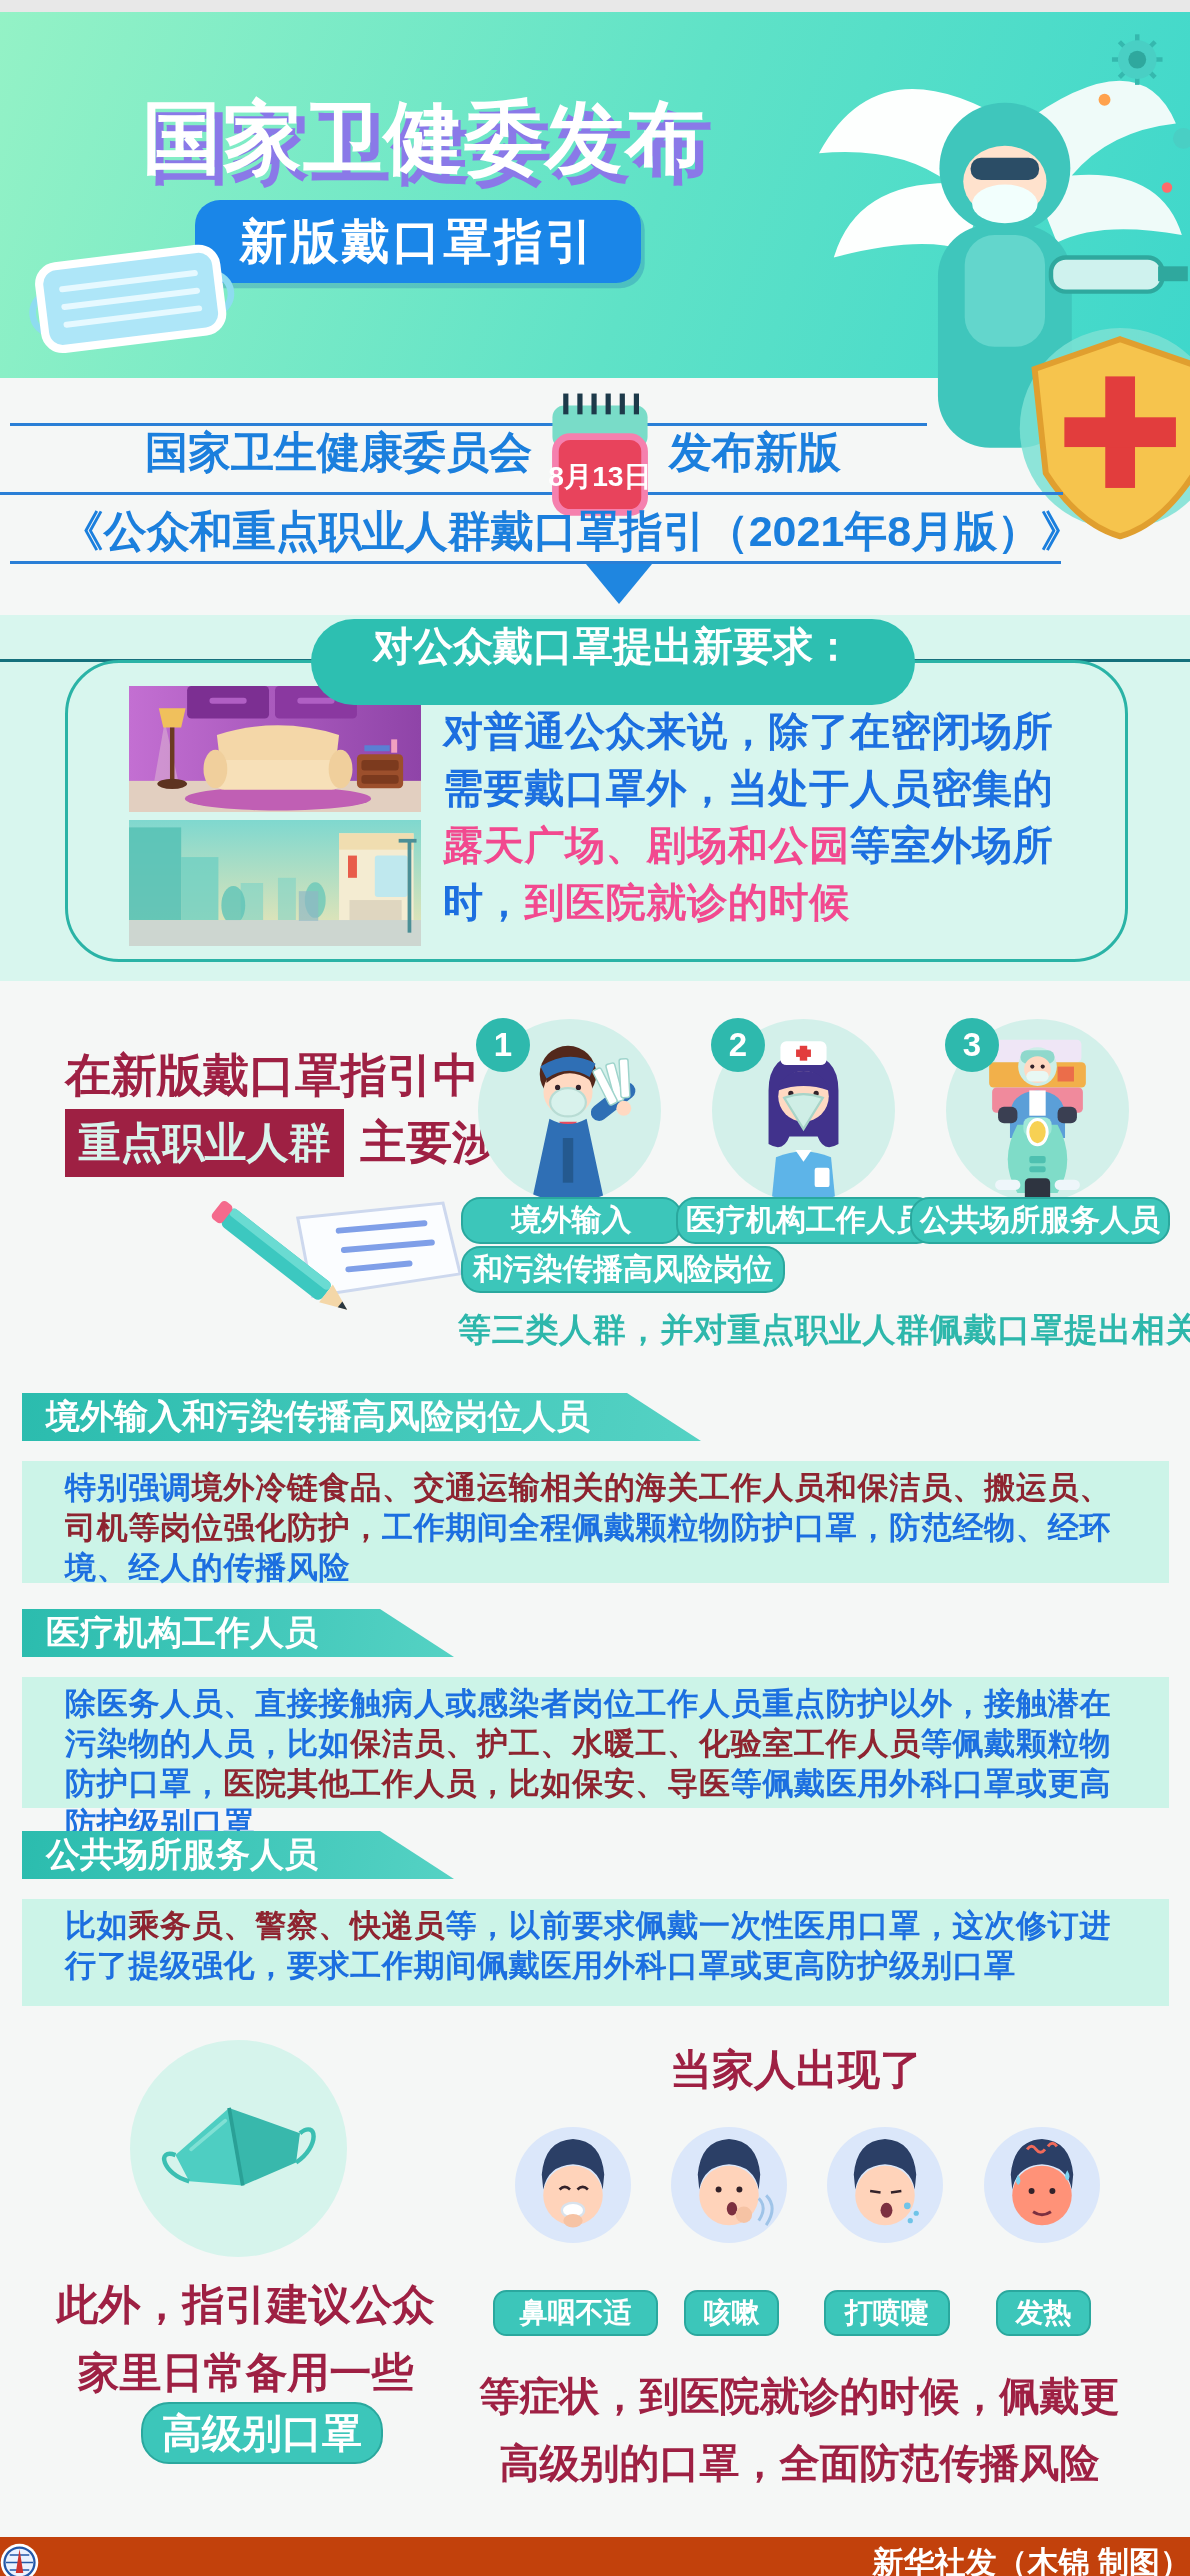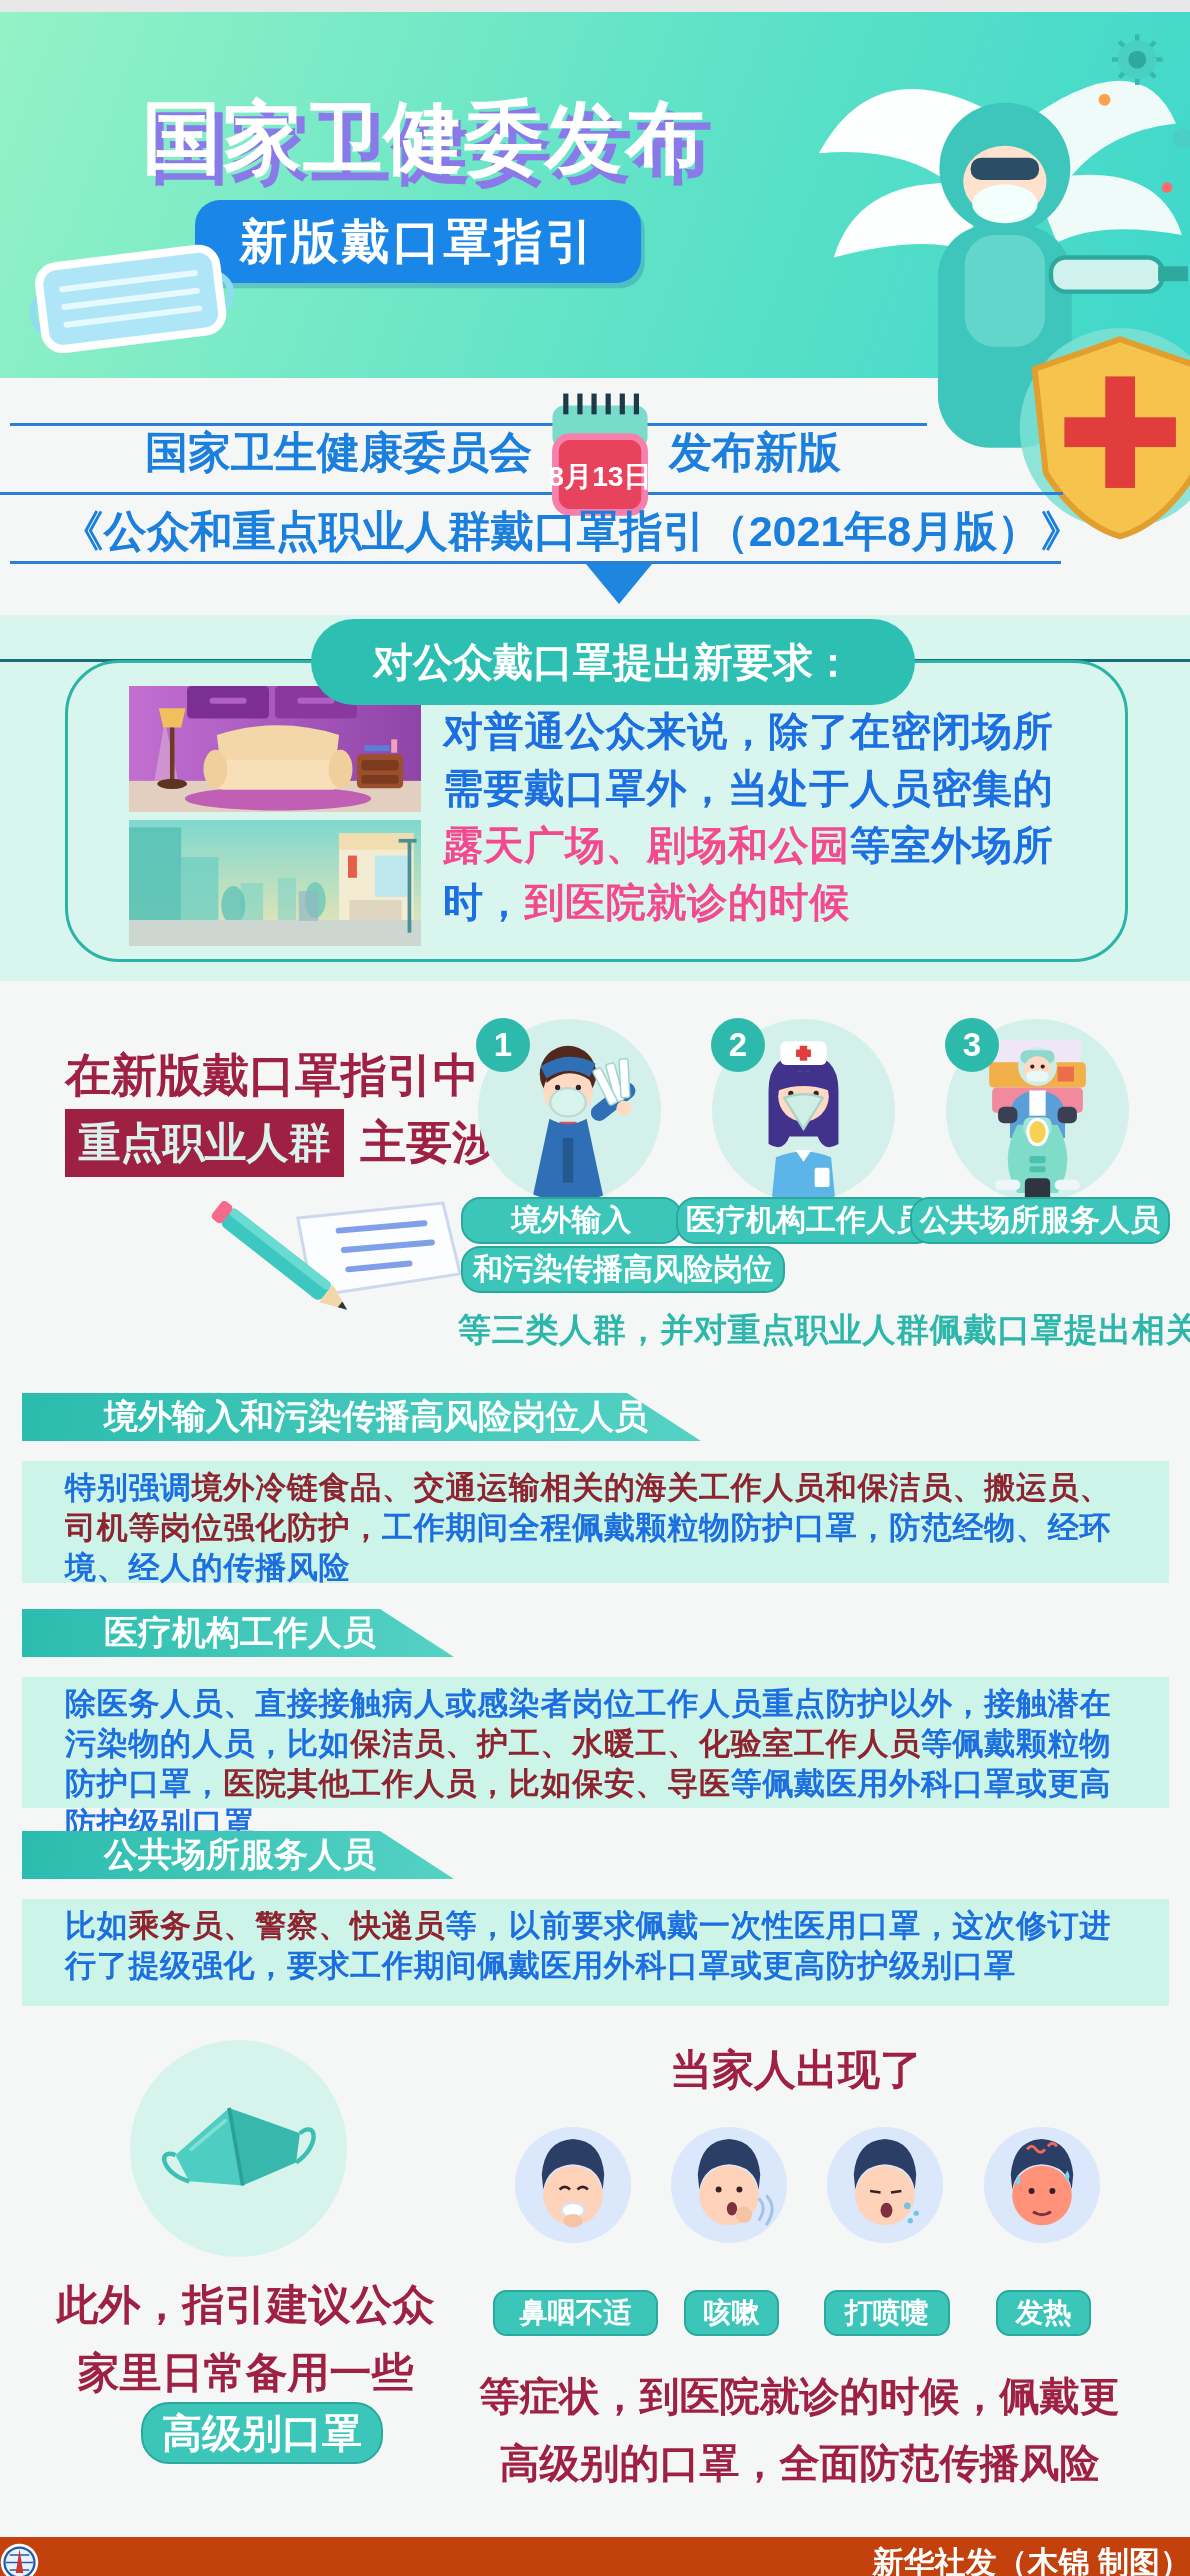--- a/index.html
+++ b/index.html
@@ -18,39 +18,39 @@
   .rule{height:3px;background:#2a7fd6;}
   .announce-row{left:145px;top:376px;height:130px;display:flex;align-items:center;gap:13.4px;color:#1b7fdd;font-size:43px;z-index:3;}
   .announce-line2{left:0;top:491px;width:1064px;text-align:center;color:#1b7fdd;font-size:43px;z-index:3;padding-left:40px;}
   .down-triangle{left:586px;top:552px;width:0;height:0;border-left:33px solid transparent;
                  border-right:33px solid transparent;border-top:40px solid #1f86e0;}
   
   .mint-panel{left:0;top:603px;width:1191px;height:366px;background:#d8f6ee;}
   .mint-line{left:0;top:647px;width:1191px;height:3px;background:#15707c;}
   .mint-border{left:65px;top:648px;width:1057px;height:296px;border:3px solid #2ab3a6;border-radius:54px;}
   .mint-header{left:311px;top:607px;width:604px;height:86px;background:#2dbfb1;border-radius:43px;
-               display:flex;align-items:center;justify-content:center;color:#fff;font-size:40px;z-index:4;}
+               display:flex;justify-content:center;color:#fff;font-size:40px;z-index:4;}
   .pub-text{left:443px;top:691px;width:670px;font-size:40px;line-height:57px;letter-spacing:0.7px;}
   .t-blue{color:#1c6fe0;}
   .t-pink{color:#f2498f;}
   .t-red{color:#8e2430;}
   
   .intro1{left:65px;top:1033px;font-size:46px;color:#9e2043;white-space:nowrap;}
   .intro2{left:65px;top:1097px;display:flex;align-items:center;gap:16.4px;}
   .intro2-box{background:#9e2043;color:#d9f3ec;font-size:42px;padding:6px 13.4px;}
   .intro2-rest{color:#9e2043;font-size:46px;}
   .circle{width:183px;height:183px;border-radius:50%;background:#d3f0ea;overflow:hidden;}
   .numbadge{width:54px;height:54px;border-radius:50%;background:#2eb9ad;color:#fff;font-size:33px;
             display:flex;align-items:center;justify-content:center;z-index:5;}
   .pill{background:#3cc6ba;border:2.2px solid #2aa89e;color:#fff;border-radius:19.3px;
         display:flex;align-items:center;justify-content:center;font-size:30px;}
   .outro{left:458px;top:1296px;font-size:33px;color:#2db7ab;white-space:nowrap;letter-spacing:0.7px;}
   
   .sec-banner{left:22px;height:48px;background:linear-gradient(100deg,#2bbcae,#55d2c4);
-              display:flex;align-items:center;color:#fff;font-size:34px;padding-left:82px;box-sizing:border-box;
+              display:flex;align-items:center;color:#fff;font-size:34px;padding-left:24px;box-sizing:border-box;
               clip-path:polygon(0 0,calc(100% - 74px) 0,100% 100%,0 100%);}
   .sec-panel{left:22px;width:1147px;background:#ccf4e8;box-sizing:border-box;
              padding:7.4px 43px 0 43px;font-size:31px;line-height:40px;letter-spacing:0.7px;}
   
   .mask-circle{left:130px;top:2028px;width:217px;height:217px;border-radius:50%;background:#d6f4ec;
                display:flex;align-items:center;justify-content:center;}
   .advice{left:15px;width:461px;text-align:center;font-size:42px;color:#9e2043;white-space:nowrap;}
   .advice-pill{left:141px;top:2390px;width:238px;height:58px;border-radius:28px;font-size:40px;}
   .family-head{left:461px;top:2030px;width:670px;text-align:center;font-size:42px;color:#9e2043;}
   .sym-circle{top:2115px;width:116px;height:116px;border-radius:50%;background:#dbe7fa;overflow:hidden;}

